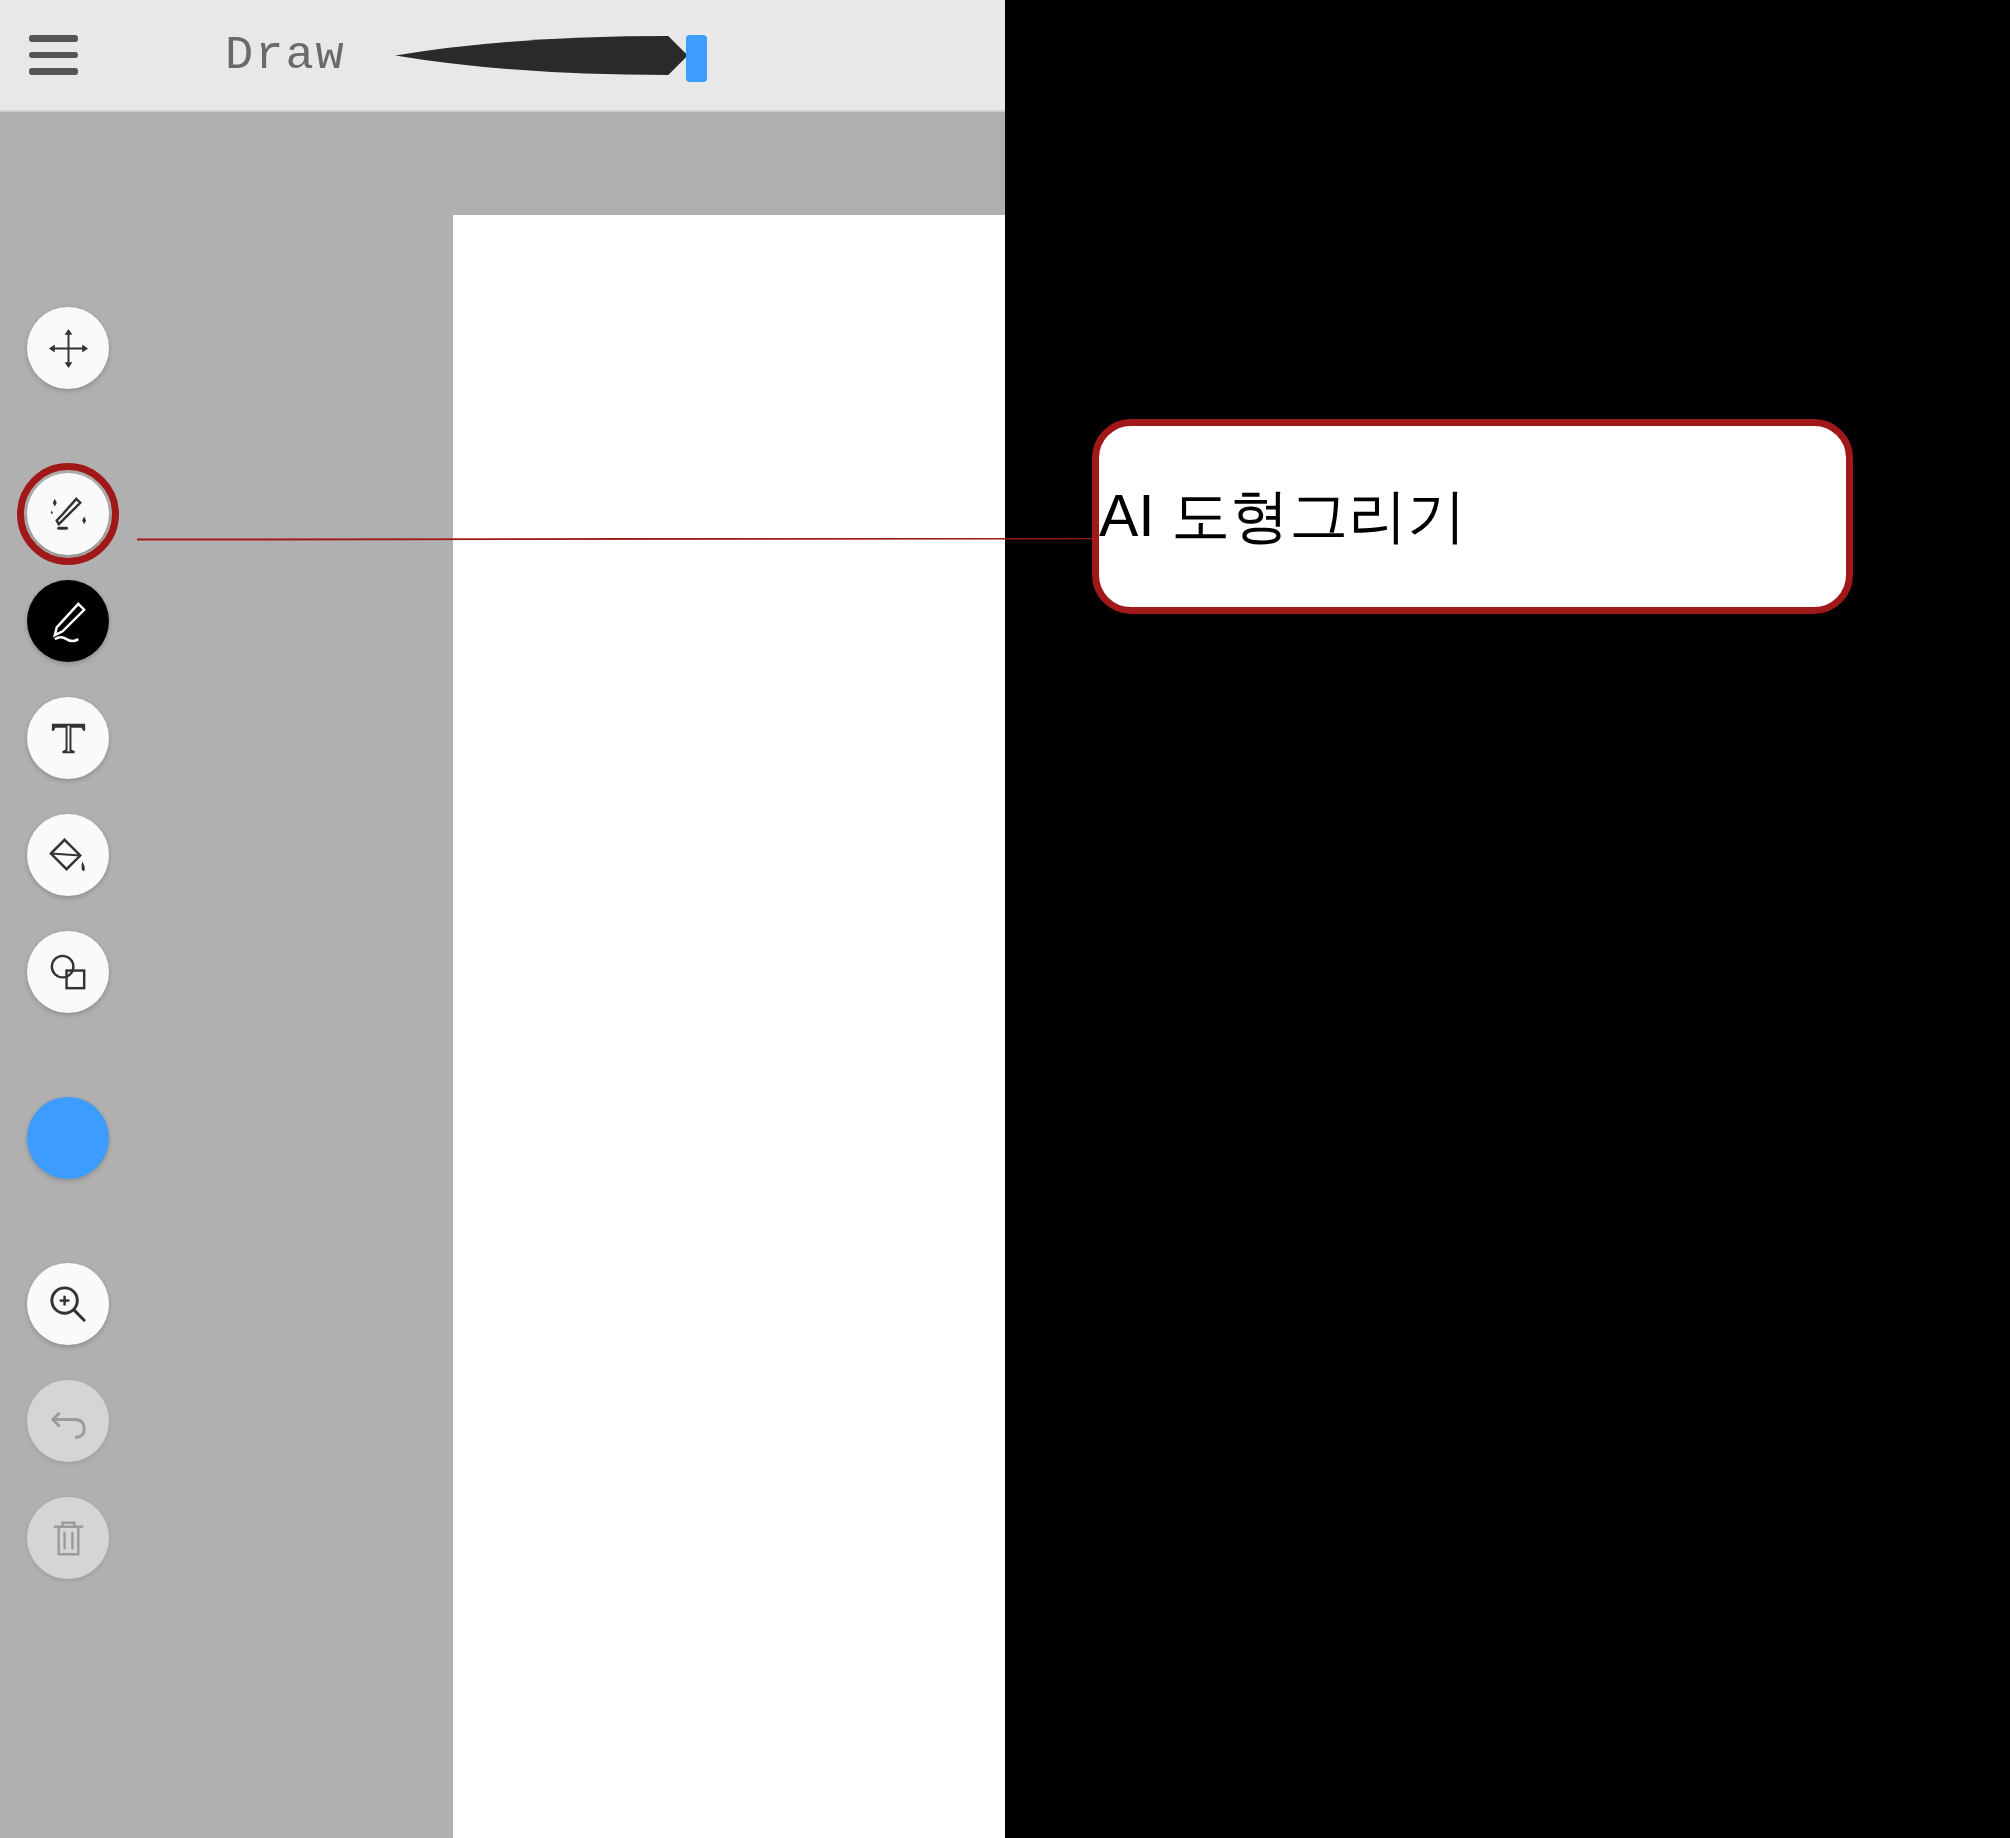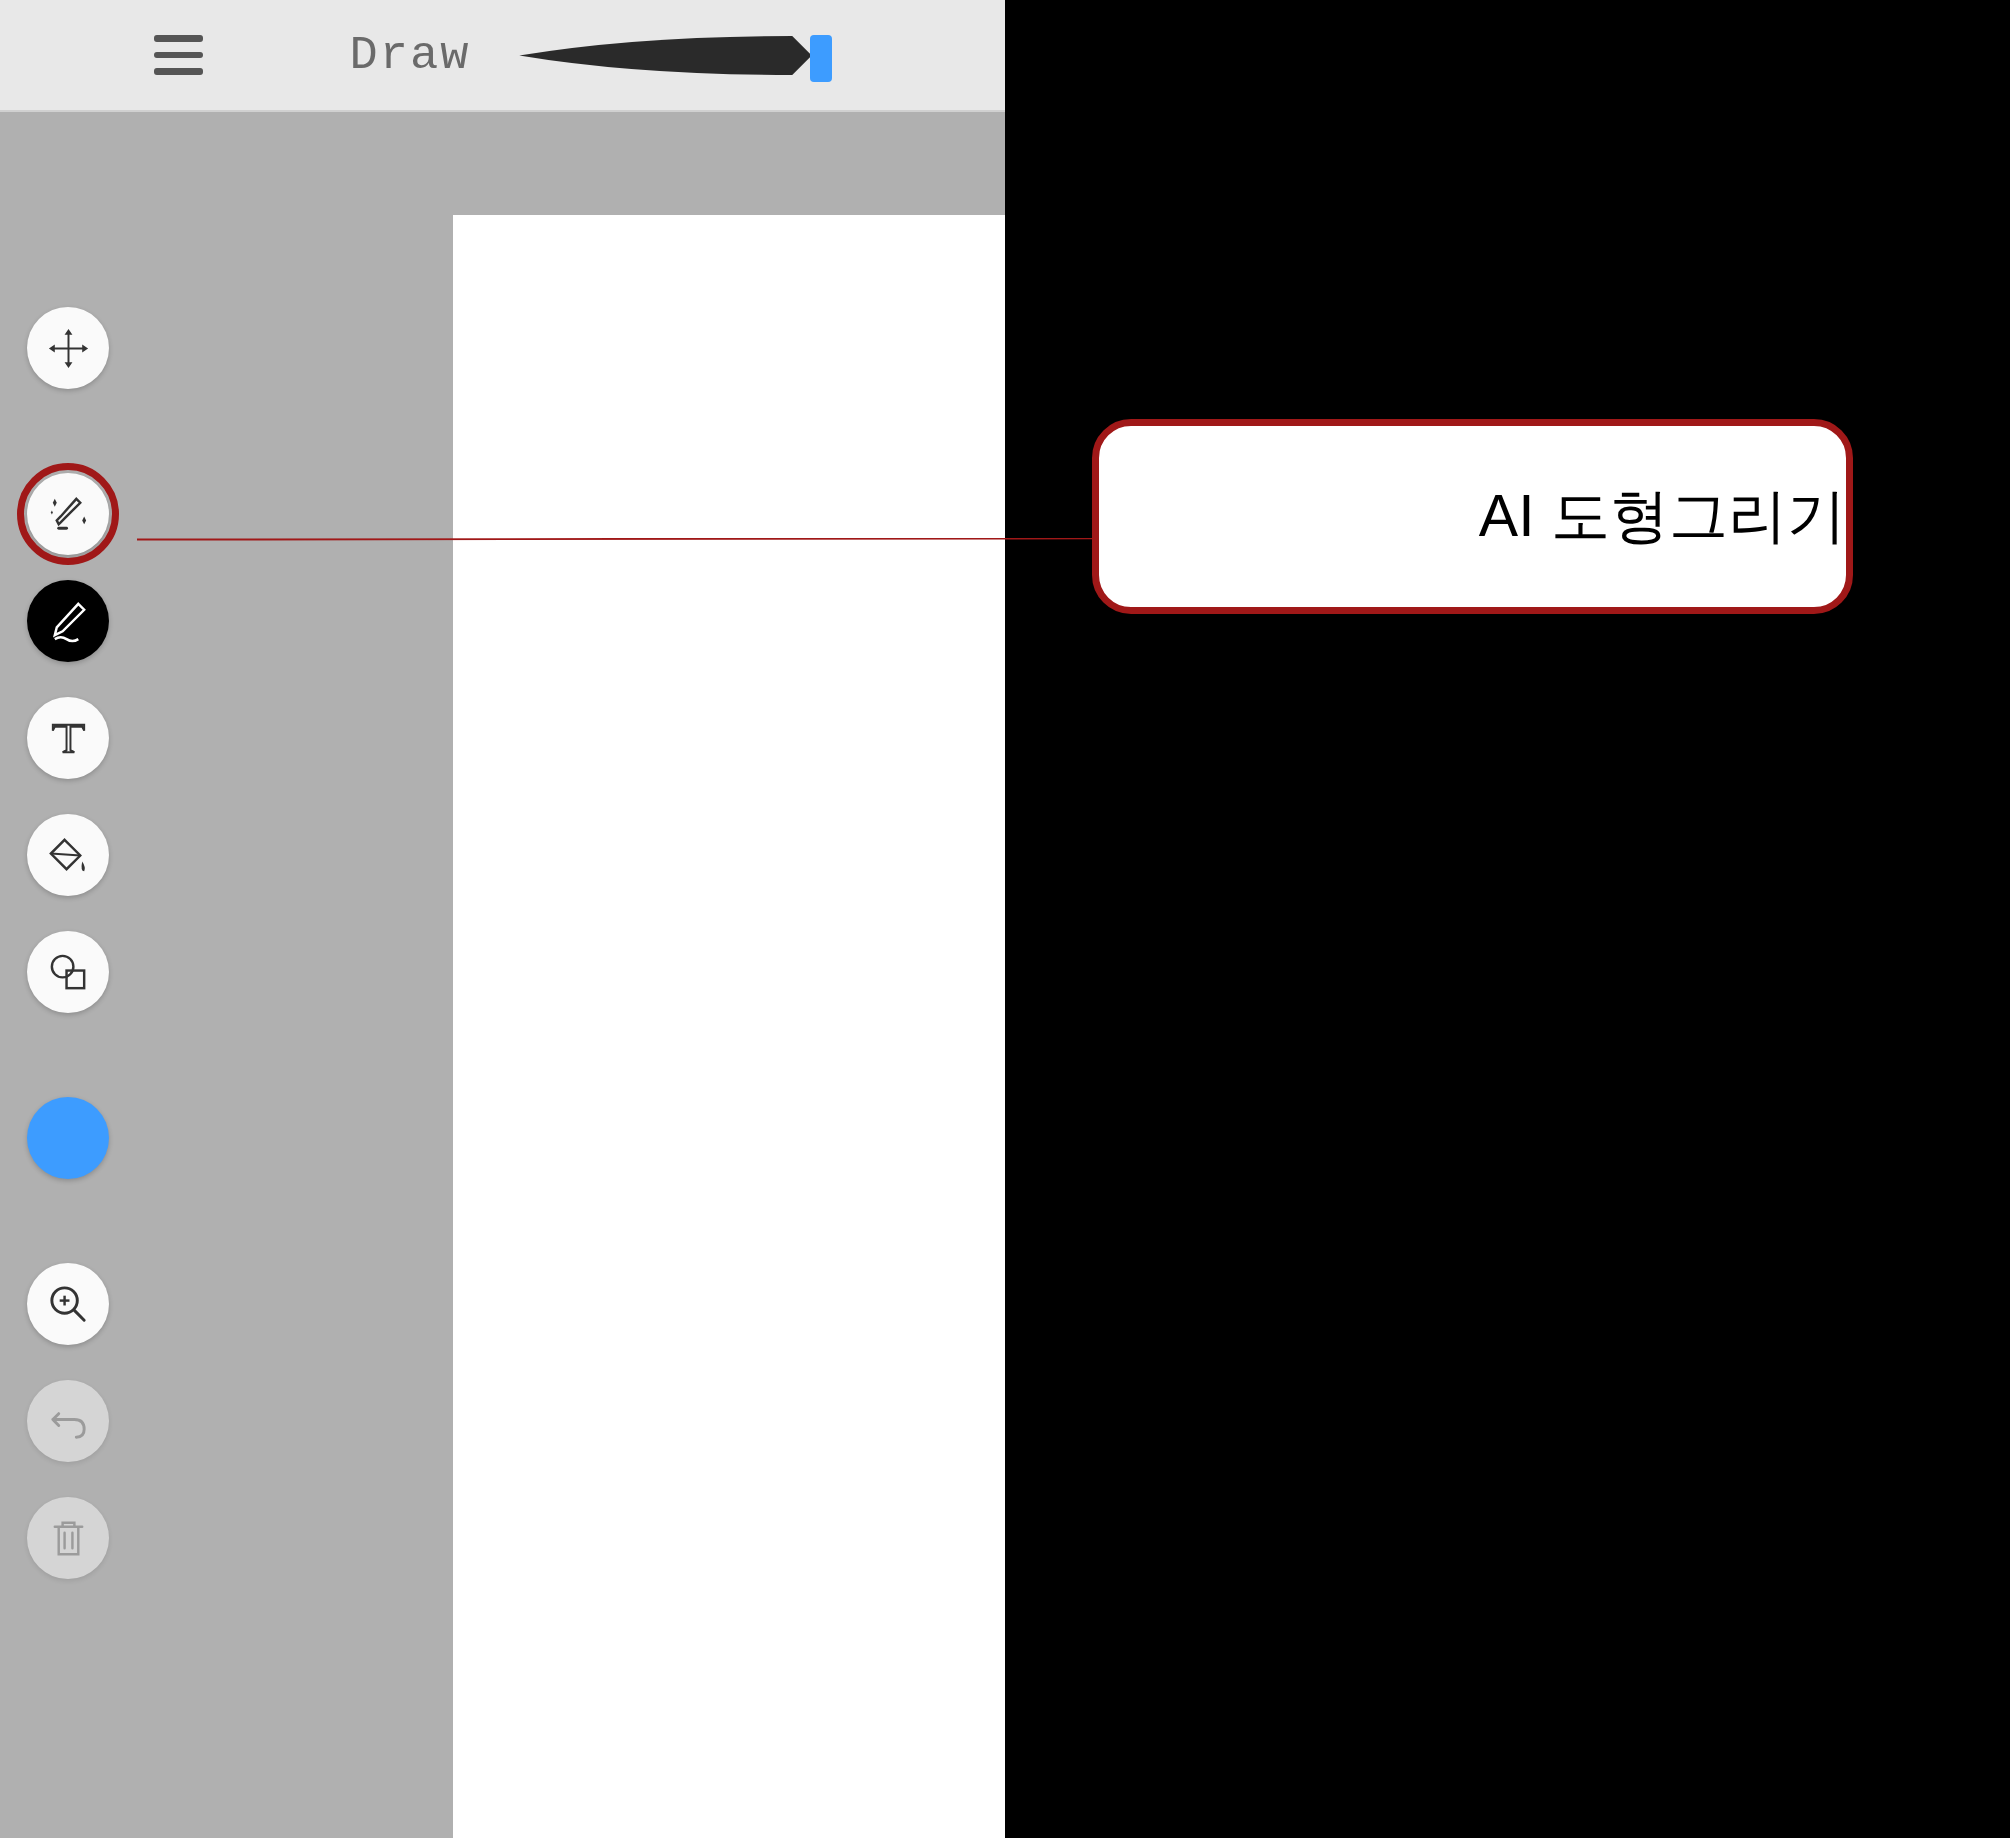--- a/index.html
+++ b/index.html
@@ -27,21 +27,20 @@
     }
     
     .top-bar {
       width: 100%;
       height: 112px;
       background: #e8e8e8;
       display: flex;
       align-items: center;
       padding: 16px 29px;
       border-bottom: 2px solid #d0d0d0;
-      justify-content: center;
     }
     
     .menu-btn {
       width: 59px;
       height: 59px;
       display: flex;
       flex-direction: column;
       justify-content: center;
       gap: 9.8px;
       cursor: pointer;
@@ -154,21 +153,21 @@
       position: absolute;
       left: 1092px;
       top: 419px;
       width: 761px;
       height: 195px;
       background: #fff;
       border: 7.8px solid #a01818;
       border-radius: 39px;
       display: flex;
       align-items: center;
-      justify-content: flex-end;
+      justify-content: flex-start;
     }
     
     .callout-text {
       font-size: 59px;
       color: #000;
       font-weight: 400;
     }
     
     .callout-line {
       position: absolute;

